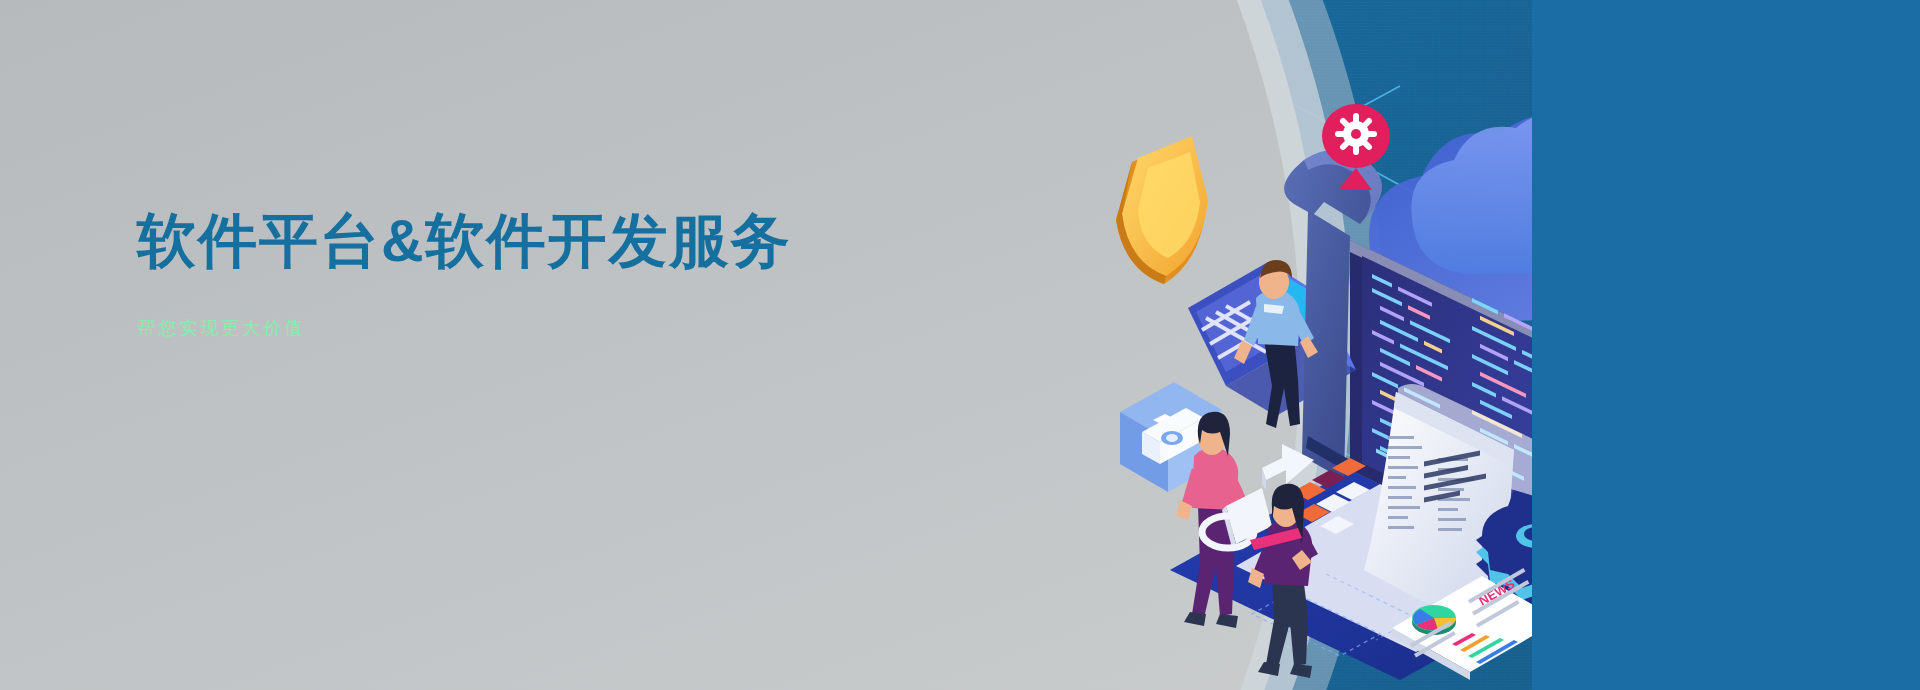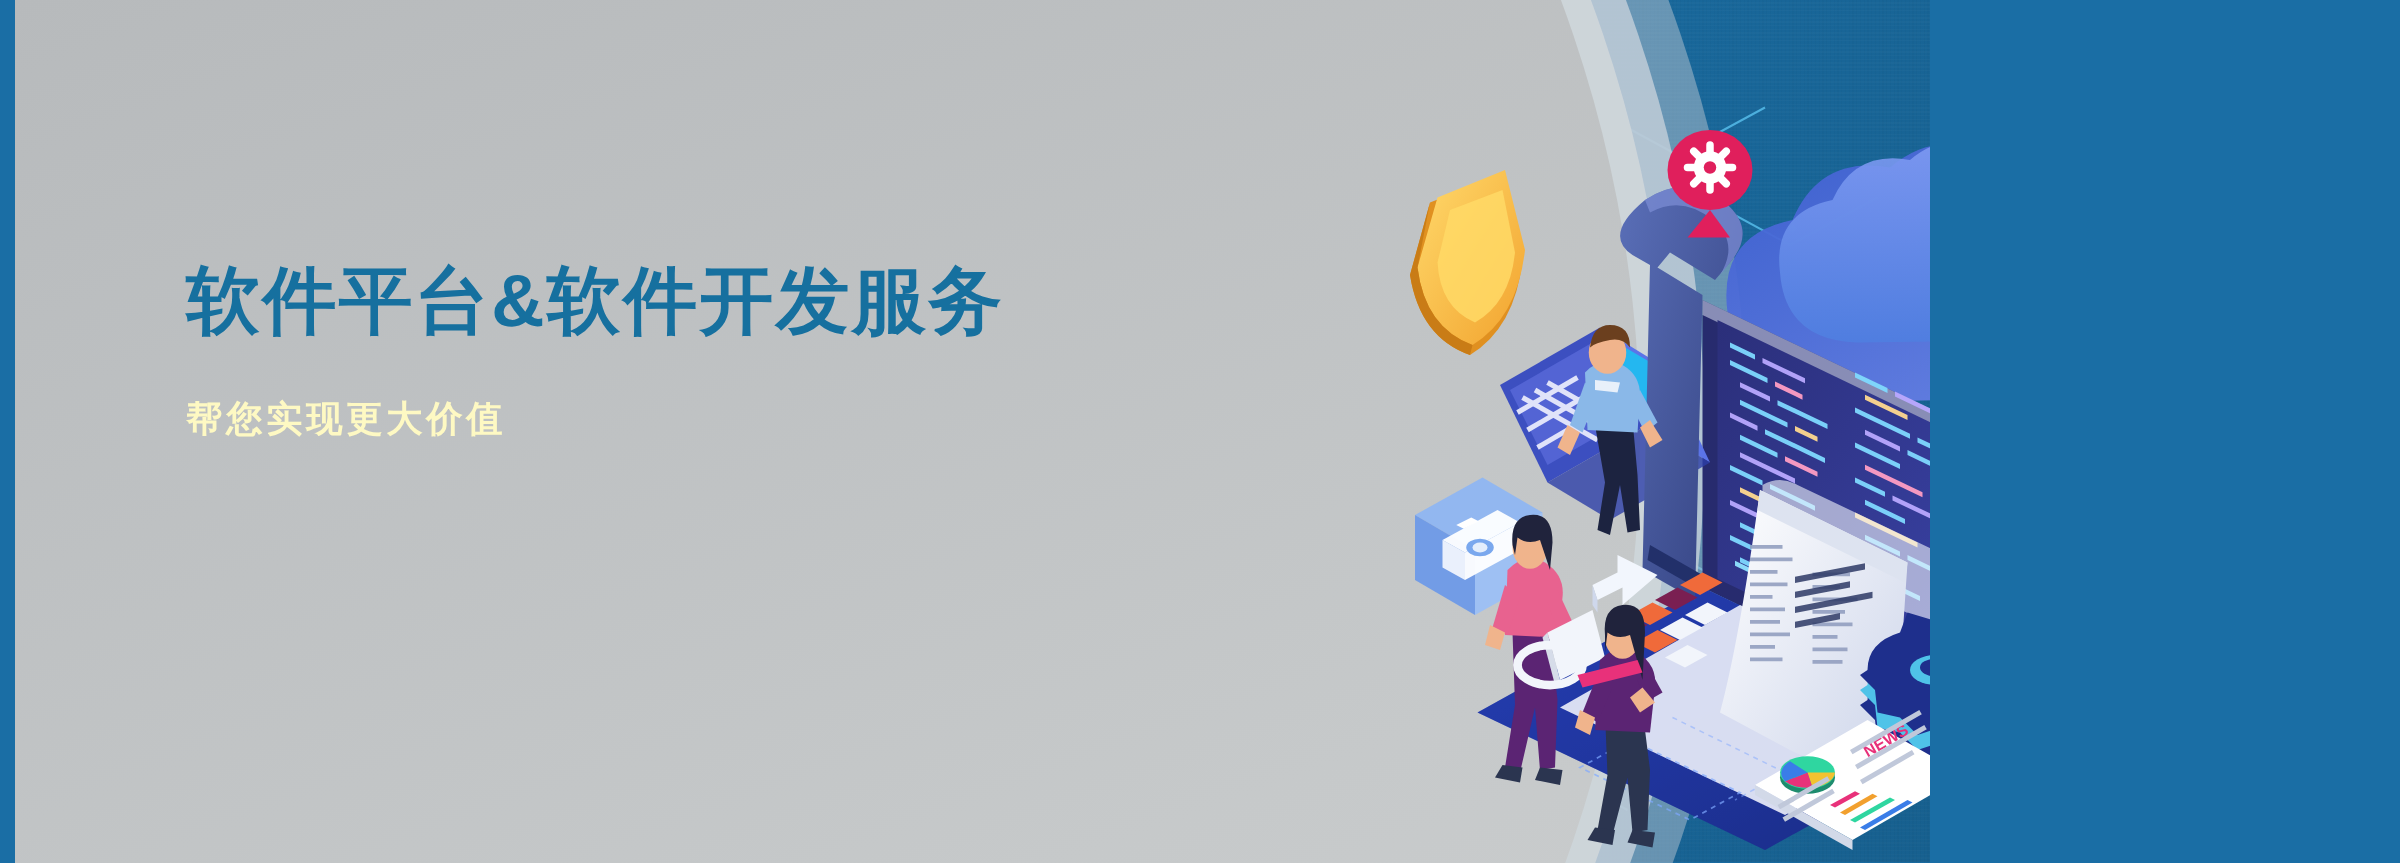--- a/index.html
+++ b/index.html
@@ -1,21 +1,21 @@
 <!DOCTYPE html>
 <html><head>
 <meta charset="utf-8">
 <style>
   html,body{margin:0;padding:0;}
   body{
     width:1920px;height:690px;overflow:hidden;
     font-family:"Liberation Sans","DejaVu Sans",sans-serif;
     background:#1a6ea5;
   }
-  .banner{position:relative;width:1532px;height:690px;overflow:hidden;margin-left:12px;}
+  .banner{position:relative;width:1532px;height:690px;overflow:hidden;}
 
   
   .bg-blue{
     position:absolute;inset:0;
     background:linear-gradient(115deg,#1c79b0 0%,#1a6ea5 45%,#17608f 100%);
   }
   .bg-noise{
     position:absolute;inset:0;opacity:.55;
     background-image:
       repeating-linear-gradient(0deg,rgba(255,255,255,.035) 0 1px,transparent 1px 3px),
@@ -28,21 +28,21 @@
   .curve-c{background:#cfd6da;opacity:.95;transform:translateX(24px);}
   .curve-d{background:linear-gradient(160deg,#b2b6b8 0%,#b7babc 38%,#c6c9ca 70%,#d2d4d5 100%);}
 
   
   .copy{position:absolute;left:137px;top:206px;width:760px;}
   .headline{
     font-size:59px;line-height:1.22;color:#16709f;font-weight:700;
     letter-spacing:2px;white-space:nowrap;
   }
   .subhead{
-    margin-top:38px;font-size:29px;color:#fef9c3;letter-spacing:3px;font-weight:700;
+    margin-top:38px;font-size:18px;color:#86efac;letter-spacing:3px;font-weight:400;
   }
 
   
   .illus{position:absolute;left:1020px;top:40px;width:900px;height:640px;}
 
   
   .circuit{position:absolute;inset:0;}
 </style>
 </head>
 <body>

